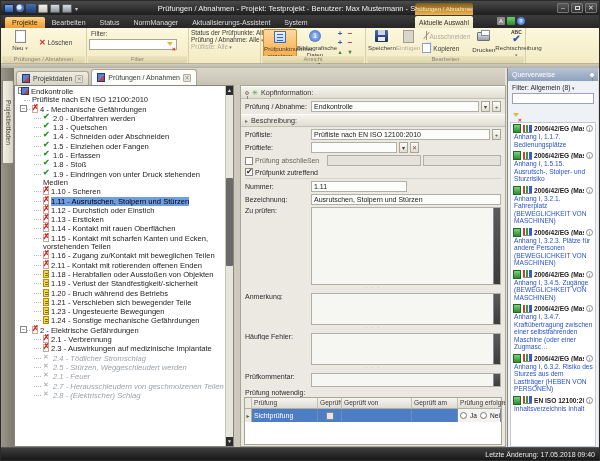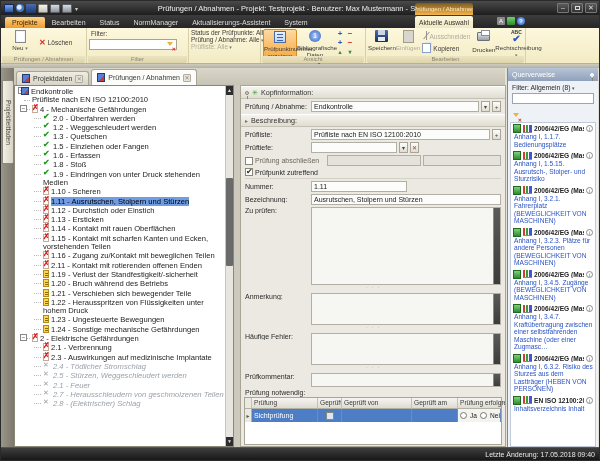--- a/index.html
+++ b/index.html
@@ -357,28 +357,28 @@
         </div>
 
         <div class="trow" data-level="1" data-icon="fail" data-exp="1">
           <span class="texp">−</span><span class="tic"></span><span class="lbl">4 - Mechanische Gefährdungen</span>
         </div>
 
         <div class="trow" data-level="2" data-icon="check">
           <span class="tic"></span><span class="lbl">2.0 - Überfahren werden</span>
         </div>
 
-        <div class="trow" data-level="2" data-icon="check">
-          <span class="tic"></span><span class="lbl">1.2 - Weggeschleudert werden</span>
-        </div>
 
         <div class="trow" data-level="2" data-icon="check">
           <span class="tic"></span><span class="lbl">1.3 - Quetschen</span>
         </div>
 
+        <div class="trow" data-level="2" data-icon="check">
+          <span class="tic"></span><span class="lbl">1.4 - Schneiden oder Abschneiden</span>
+        </div>
 
         <div class="trow" data-level="2" data-icon="check">
           <span class="tic"></span><span class="lbl">1.5 - Einziehen oder Fangen</span>
         </div>
 
         <div class="trow" data-level="2" data-icon="check">
           <span class="tic"></span><span class="lbl">1.6 - Erfassen</span>
         </div>
 
 
@@ -415,36 +415,36 @@
         </div>
 
         <div class="trow" data-level="2" data-icon="fail">
           <span class="tic"></span><span class="lbl">1.16 - Zugang zu/Kontakt mit beweglichen Teilen</span>
         </div>
 
         <div class="trow" data-level="2" data-icon="fail">
           <span class="tic"></span><span class="lbl">2.11 - Kontakt mit rotierenden offenen Enden</span>
         </div>
 
+        <div class="trow" data-level="2" data-icon="warn">
+          <span class="tic"></span><span class="lbl">1.18 - Herabfallen oder Ausstoßen von Objekten</span>
+        </div>
 
         <div class="trow" data-level="2" data-icon="warn">
           <span class="tic"></span><span class="lbl">1.19 - Verlust der Standfestigkeit/-sicherheit</span>
         </div>
 
         <div class="trow" data-level="2" data-icon="warn">
           <span class="tic"></span><span class="lbl">1.20 - Bruch während des Betriebs</span>
         </div>
 
         <div class="trow" data-level="2" data-icon="warn">
           <span class="tic"></span><span class="lbl">1.21 - Verschieben sich bewegender Teile</span>
         </div>
 
-        <div class="trow" data-level="2" data-icon="warn">
-          <span class="tic"></span><span class="lbl">1.22 - Herausspritzen von Flüssigkeiten unter hohem Druck</span>
-        </div>
 
         <div class="trow" data-level="2" data-icon="warn">
           <span class="tic"></span><span class="lbl">1.23 - Ungesteuerte Bewegungen</span>
         </div>
 
         <div class="trow" data-level="2" data-icon="warn">
           <span class="tic"></span><span class="lbl">1.24 - Sonstige mechanische Gefährdungen</span>
         </div>
 
         <div class="trow" data-level="1" data-icon="fail" data-exp="1">

